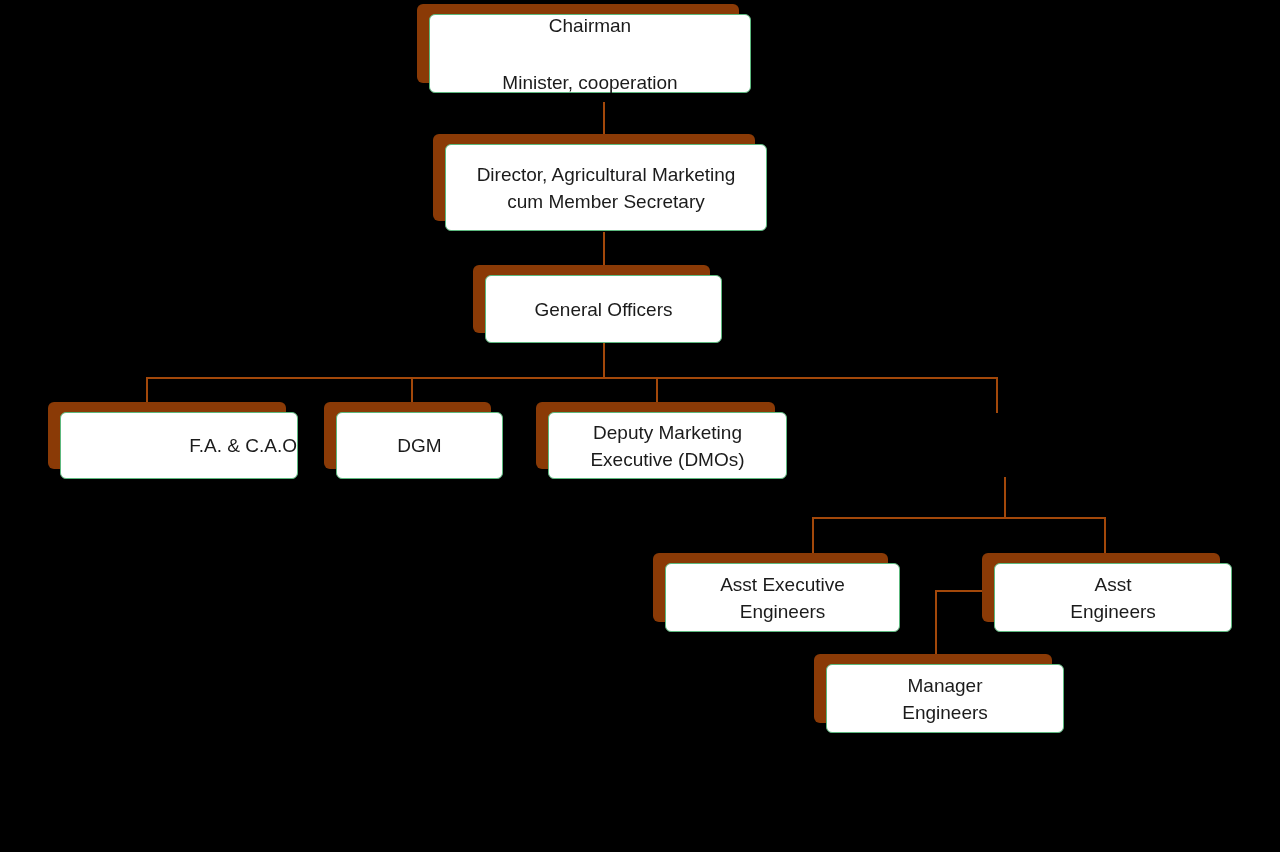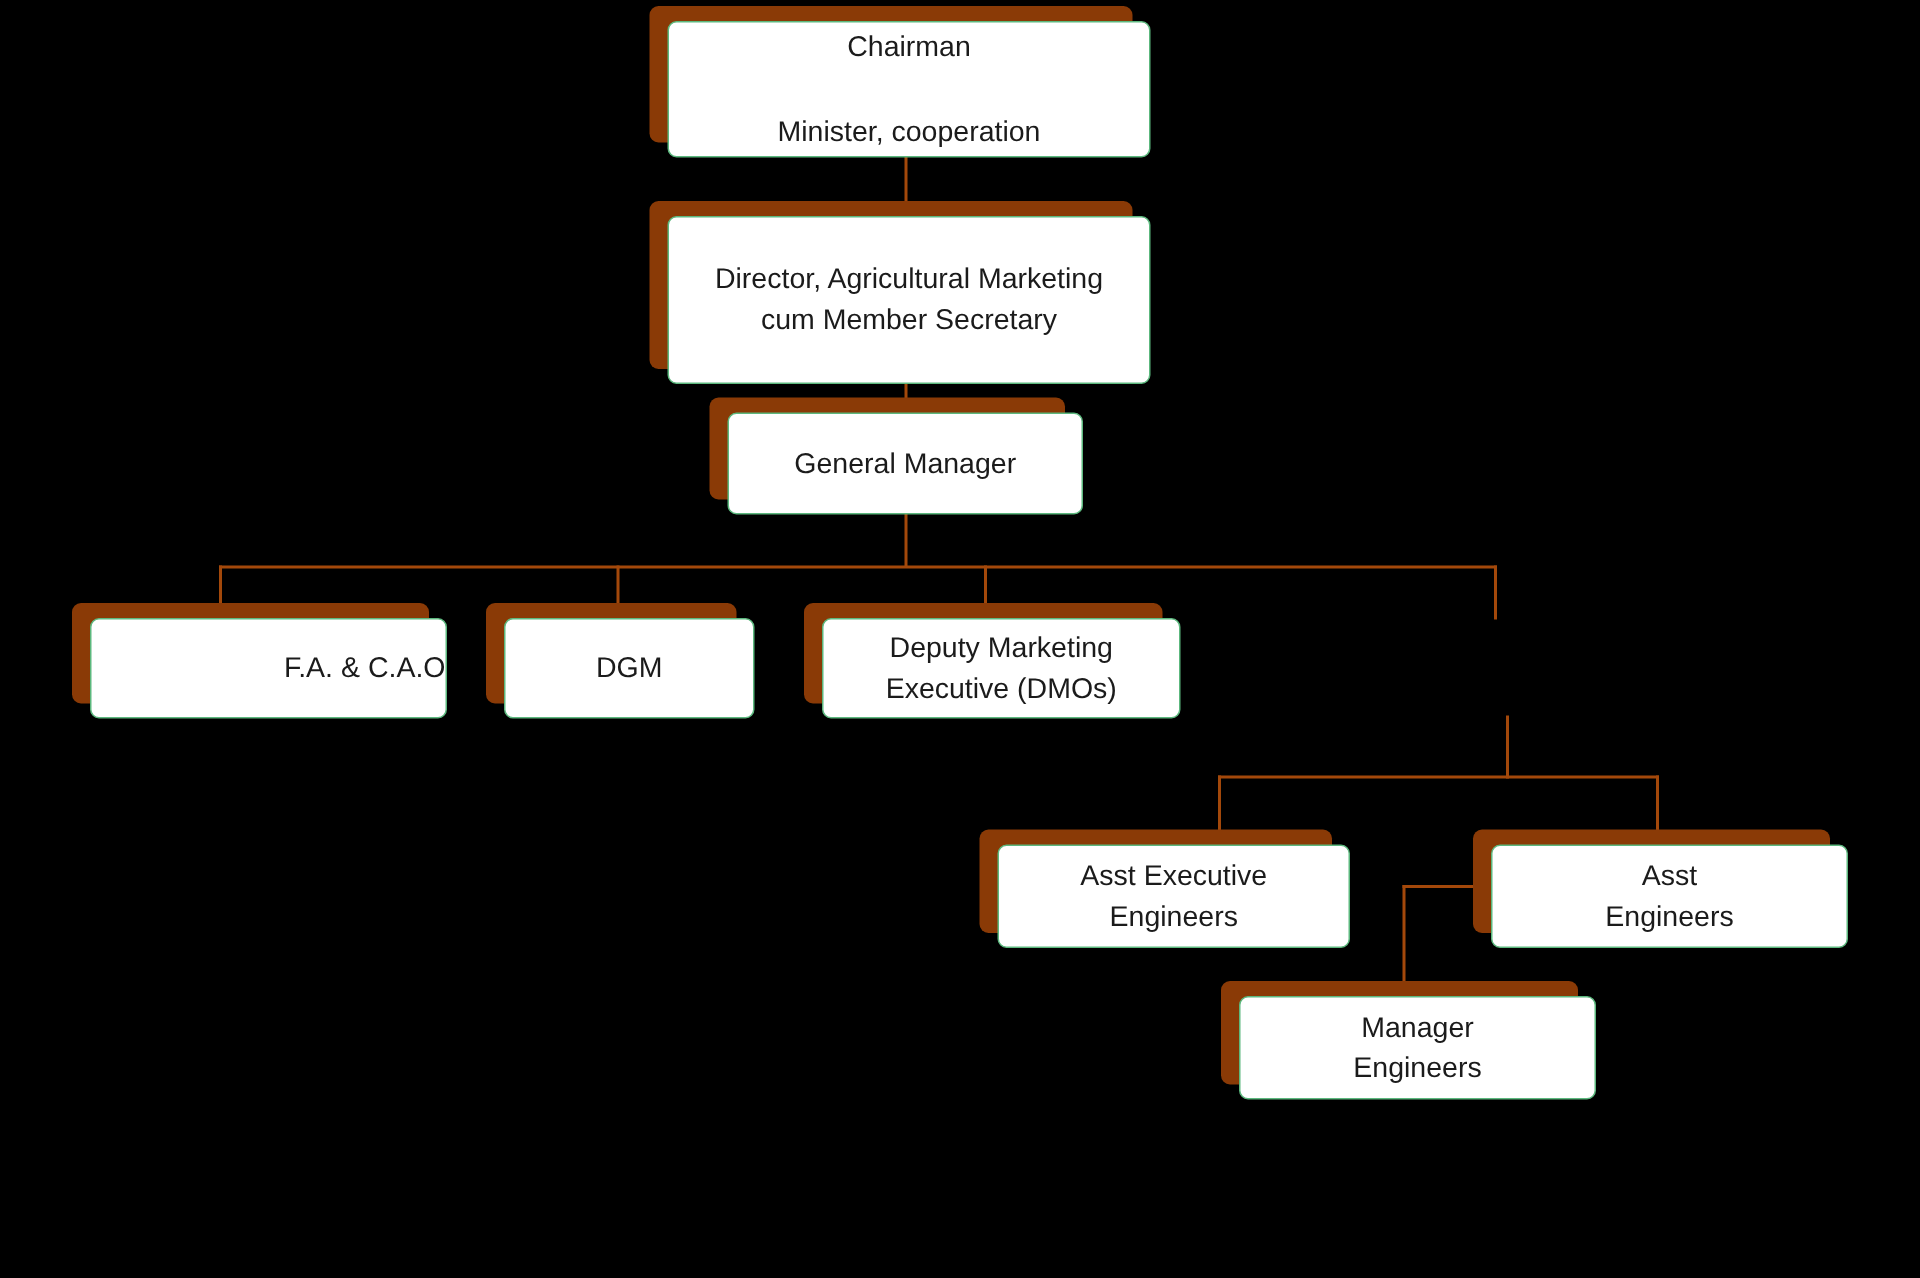--- a/index.html
+++ b/index.html
@@ -54,32 +54,32 @@
   <div class="ln" style="left:996px; top:377px; width:2px; height:36px;"></div>
 
   <div class="ln" style="left:1004px; top:477px; width:2px; height:42px;"></div>
   <div class="ln" style="left:812px; top:517px; width:294px; height:2px;"></div>
   <div class="ln" style="left:812px; top:517px; width:2px; height:47px;"></div>
   <div class="ln" style="left:1104px; top:517px; width:2px; height:47px;"></div>
 
   <div class="ln" style="left:935px; top:590px; width:55px; height:2px;"></div>
   <div class="ln" style="left:935px; top:590px; width:2px; height:75px;"></div>
 
-  <div class="node" style="left:445px; top:14px; width:322px; height:91px;gap:30px;">
+  <div class="node" style="left:429px; top:14px; width:322px; height:79px;gap:30px;">
     <div>Chairman</div>
     <div>Minister, cooperation</div>
   </div>
 
-  <div class="node" style="left:445px; top:144px; width:322px; height:112px;">
+  <div class="node" style="left:445px; top:144px; width:322px; height:87px;">
     <div>Director, Agricultural Marketing</div>
     <div>cum Member Secretary</div>
   </div>
 
   <div class="node" style="left:485px; top:275px; width:237px; height:68px;">
-    <div>General Manager</div>
+    <div>General Officers</div>
   </div>
 
   <div class="node" style="left:60px; top:412px; width:238px; height:67px;align-items:flex-end;">
     <div>F.A. &amp; C.A.O</div>
   </div>
 
   <div class="node" style="left:336px; top:412px; width:167px; height:67px;">
     <div>DGM</div>
   </div>
 

